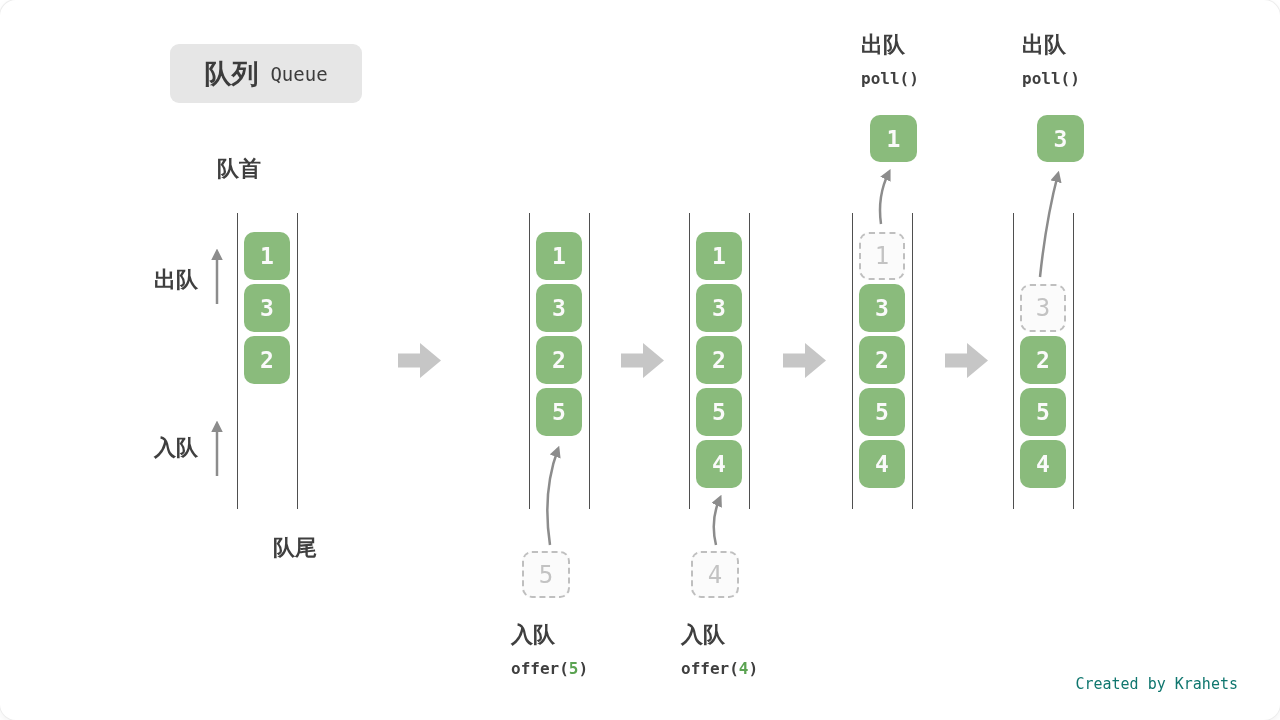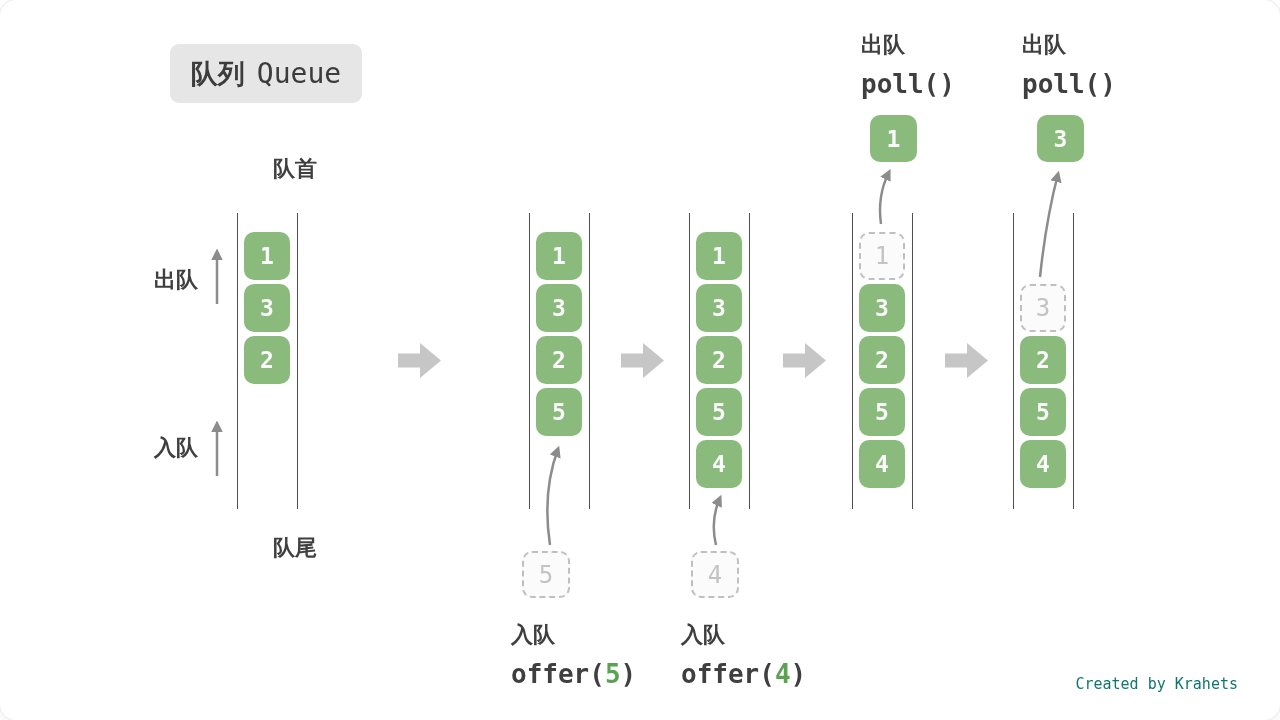--- a/index.html
+++ b/index.html
@@ -15,24 +15,24 @@
     color: #3f3f3f;
   }
   .arrows-layer { position: absolute; left: 0; top: 0; pointer-events: none; }
 
   .title-box {
     position: absolute; left: 170px; top: 44px; width: 192px; height: 59px;
     background: #e6e6e6; border-radius: 9px;
     display: flex; align-items: center; justify-content: center; gap: 12px;
   }
   .title-zh { font-size: 27px; font-weight: bold; color: #3c3c3c; }
-  .title-en { font-family: "DejaVu Sans Mono", monospace; font-size: 28px; color: #3c3c3c; }
+  .title-en { font-family: "DejaVu Sans Mono", monospace; font-size: 19px; color: #3c3c3c; }
 
   .lbl { position: absolute; font-size: 22px; font-weight: bold; color: #3f3f3f; }
-  .lbl-front { left: 217px; top: 154px; width: 100px; text-align: right; }
+  .lbl-front { left: 217px; top: 154px; width: 100px; text-align: left; }
   .lbl-rear  { left: 217px; top: 533px; width: 100px; text-align: right; }
   .lbl-side  { width: 62px; text-align: right; }
   .lbl-dequeue { left: 136px; top: 265px; }
   .lbl-enqueue { left: 136px; top: 433px; }
 
   .queue {
     position: absolute; top: 213px; width: 61px; height: 296px;
     border-left: 1.5px solid #4f4f4f; border-right: 1.5px solid #4f4f4f;
     box-sizing: border-box;
   }
@@ -51,21 +51,21 @@
   .out-box-4 { left: 870px; }
   .out-box-5 { left: 1037px; }
   .in-box { position: absolute; top: 551px; width: 48px; height: 47px; }
   .in-box-2 { left: 522px; }
   .in-box-3 { left: 691px; }
 
   .top-label { position: absolute; top: 30px; }
   .top-label-4 { left: 861px; }
   .top-label-5 { left: 1022px; }
   .top-label .zh, .caption .zh { display: block; font-size: 22px; font-weight: bold; color: #3f3f3f; margin-bottom: 9px; }
-  .code-line { display: block; font-family: "DejaVu Sans Mono", monospace; font-size: 26px; font-weight: 600; color: #3f3f3f; }
+  .code-line { display: block; font-family: "DejaVu Sans Mono", monospace; font-size: 16px; font-weight: 600; color: #3f3f3f; }
   .code-arg { color: #5ba352; font-weight: bold; }
 
   .caption { position: absolute; top: 620px; }
   .caption-2 { left: 511px; }
   .caption-3 { left: 681px; }
 
   .watermark {
     position: absolute; right: 42px; top: 675px;
     font-family: "DejaVu Sans Mono", monospace; font-size: 15px; color: #0f766e;
   }

